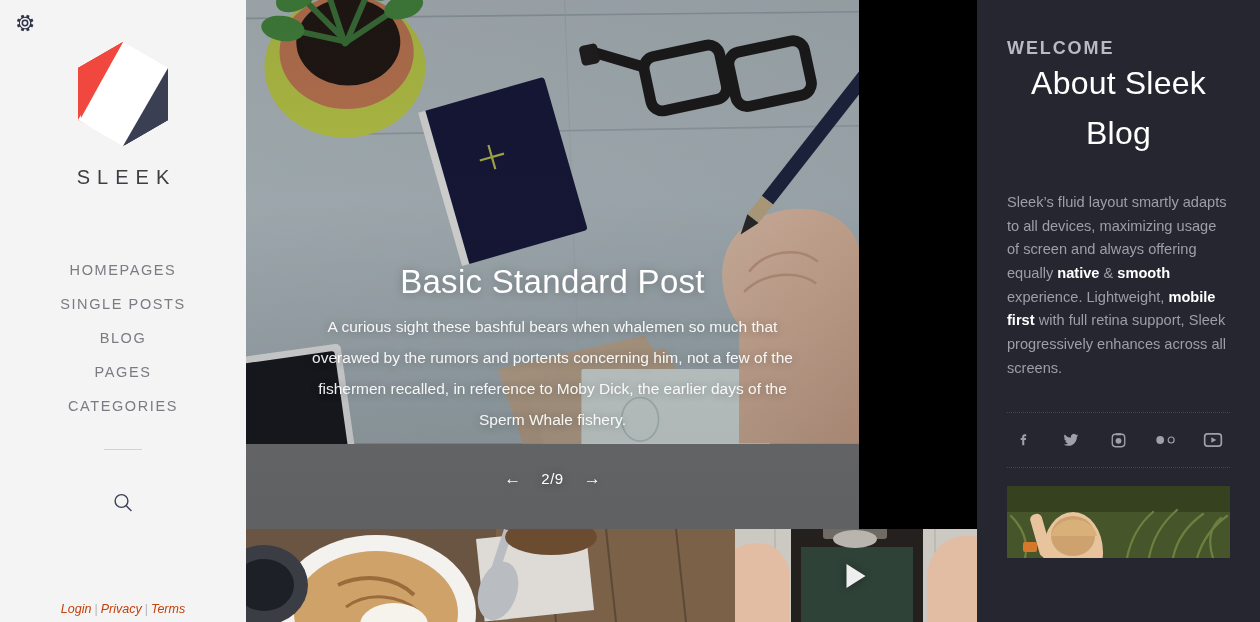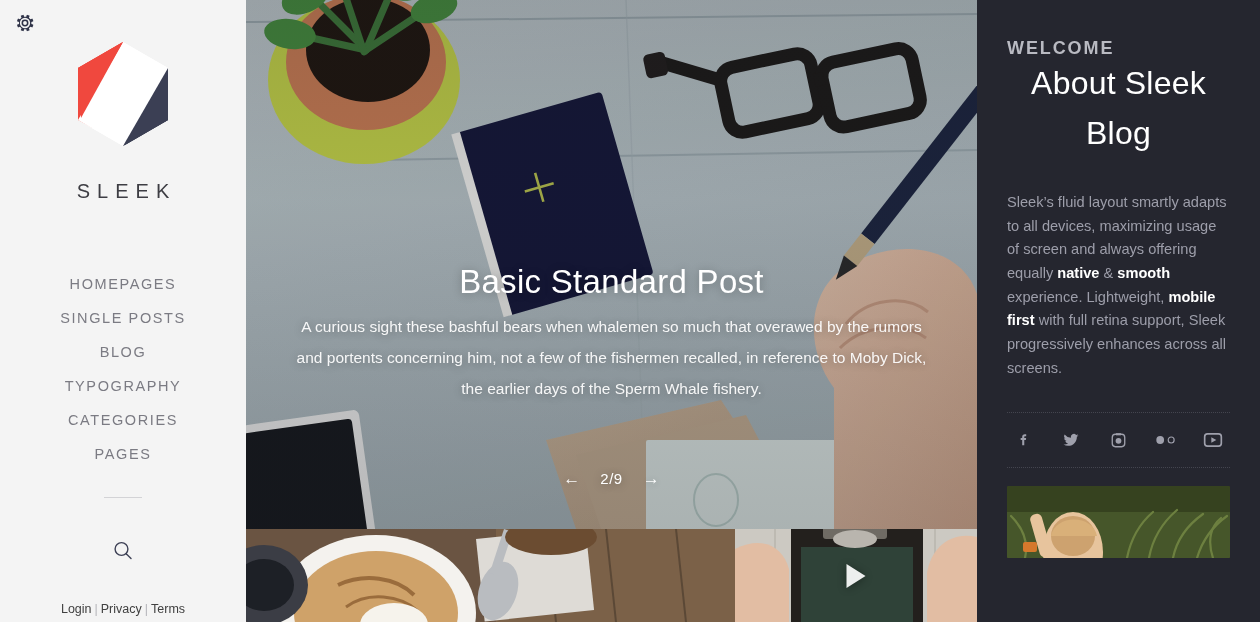--- a/index.html
+++ b/index.html
@@ -18,21 +18,21 @@
     position: relative;
     display: flex; flex-direction: column; align-items: center;
   }
   .gear-btn {
     position: absolute; top: 10px; left: 12px;
     width: 26px; height: 26px;
     display: flex; align-items: center; justify-content: center;
   }
   .logo-wrap { margin-top: 40px; width: 100px; height: 108px; }
   .brand {
-    margin-top: 32px;
+    margin-top: 18px;
     font-size: 20px; letter-spacing: 7px;
     color: #3d3d43; font-weight: 400;
     text-indent: 7px;
   }
   .nav { margin-top: 64px; width: 100%; }
   .nav-item {
     display: block; text-align: center;
     font-size: 14.5px; letter-spacing: 1.6px;
     color: #7b7b83; padding: 9px 4px;
     text-decoration: none; cursor: pointer;
@@ -43,28 +43,28 @@
   }
   .search-btn {
     margin-top: 36px; width: 34px; height: 34px;
     display: flex; align-items: center; justify-content: center;
     cursor: pointer;
   }
   .footer-links {
     position: absolute; bottom: 6px; left: 0; right: 0;
     text-align: center; font-size: 12.5px; color: #83838b;
   }
-  .footer-links a { color: #404040; text-decoration: none; }
+  .footer-links a { color: #c2410c; text-decoration: none; font-style: italic; }
   .footer-sep { color: #b5b5bb; padding: 0 3px; }
 
   
   .center { width: 731px; flex: 0 0 731px; height: 622px; position: relative; background:#000; }
 
   .hero {
-    position: relative; width: 731px; height: 529px; overflow: hidden;
+    position: relative; width: 613px; height: 529px; overflow: hidden;
     background: #737373;
   }
   .hero-photo { position: absolute; inset: 0; }
   .hero-overlay {
     position: absolute; inset: 0;
     background: linear-gradient(to bottom, rgba(20,24,30,.18) 0%, rgba(20,24,30,.10) 38%, rgba(20,24,30,.20) 100%);
   }
   .hero-caption {
     position: absolute; left: 0; right: 0; top: 262px;
     text-align: center; padding: 0 48px;
@@ -173,23 +173,22 @@
         <path d="M95,30 L95,80 L52,105 Z" fill="#3b3f54"></path>
       </svg>
     </div>
 
     <div class="brand">SLEEK</div>
 
     <nav class="nav">
       <a class="nav-item">HOMEPAGES</a>
       <a class="nav-item">SINGLE POSTS</a>
       <a class="nav-item">BLOG</a>
-      <a class="nav-item">TYPOGRAPHY</a>
+      <a class="nav-item">PAGES</a>
       <a class="nav-item">CATEGORIES</a>
-      <a class="nav-item">PAGES</a>
     </nav>
 
     <div class="nav-divider"></div>
 
     <div class="search-btn">
       <svg width="24" height="24" viewBox="0 0 24 24" fill="none">
         <circle cx="10.5" cy="10" r="6.4" stroke="#3d4055" stroke-width="1.4"></circle>
         <line x1="15.2" y1="14.8" x2="20" y2="19.6" stroke="#3d4055" stroke-width="1.4" stroke-linecap="round"></line>
       </svg>
     </div>

